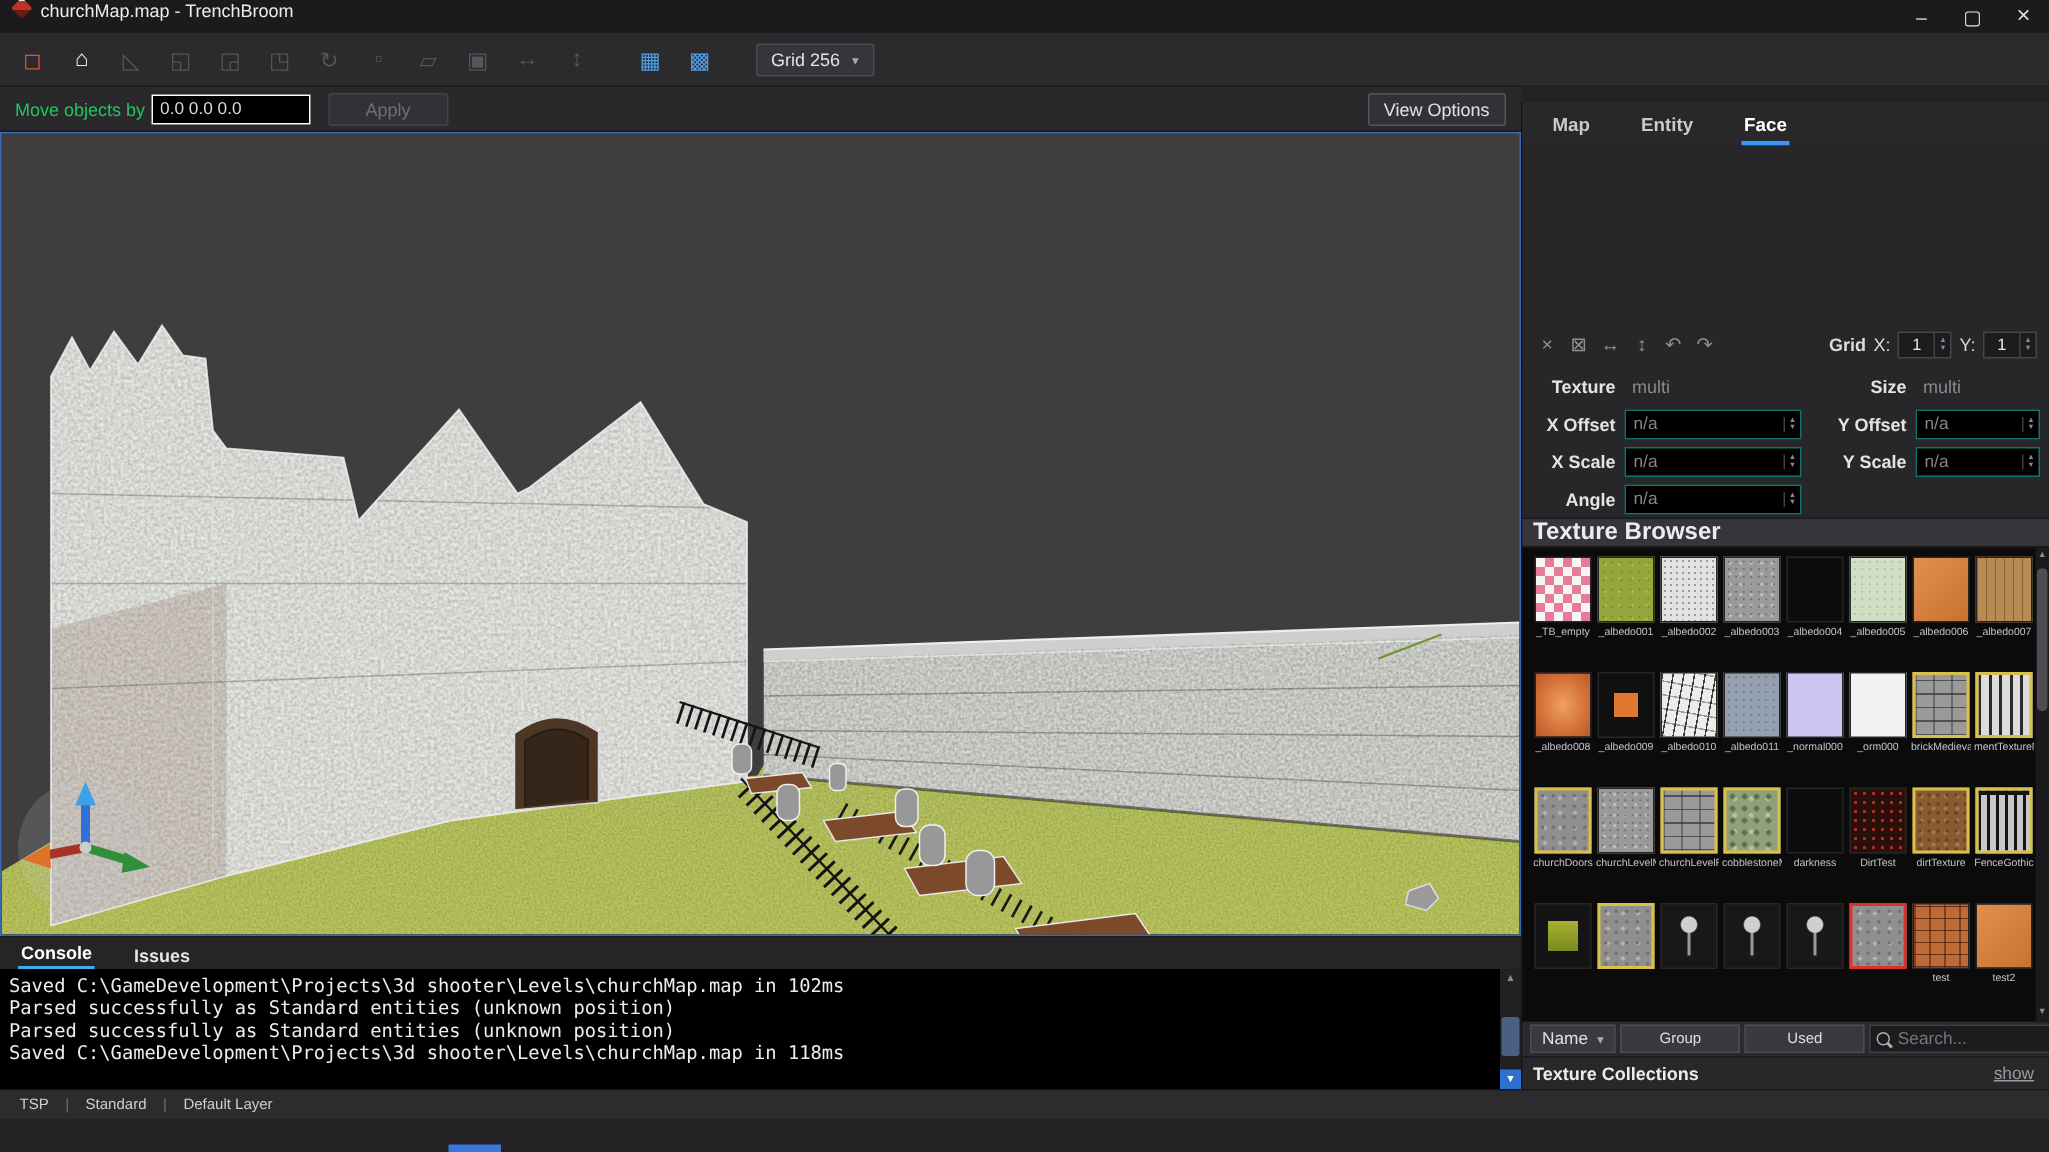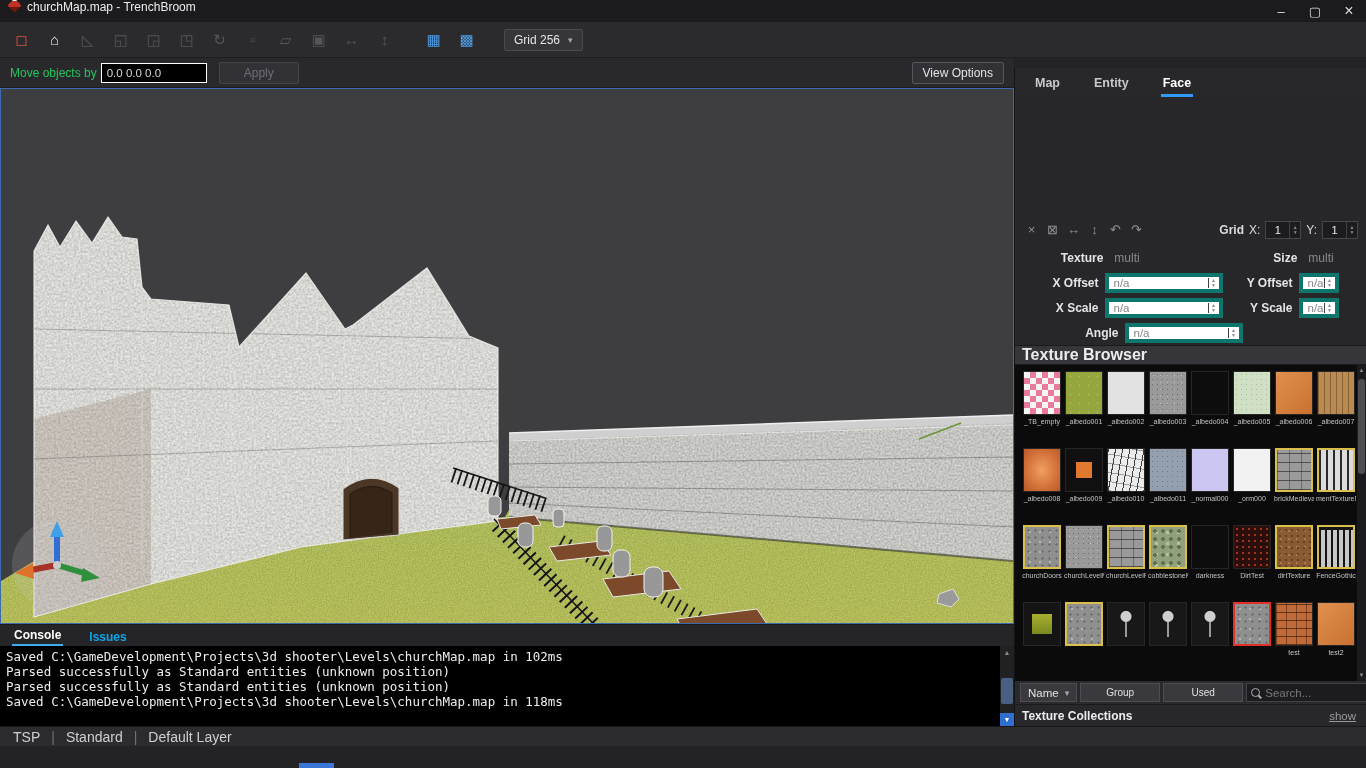--- a/index.html
+++ b/index.html
@@ -47,21 +47,21 @@
   .flex-spacer { flex:1; }
   .viewopt-btn { height:22px; padding:0 10px; background:#323236; border:1px solid #55555c;
     border-radius:2px; color:#e2e2e4; font-size:12px; }
 
   
   .viewport { height:536px; background:#3e3e40; border:1px solid #3a6ab0; position:relative; overflow:hidden; }
   .viewport svg { display:block; width:1012px; height:534px; }
 
   
   .console-tabs { height:22px; background:#252528; border-top:1px solid #1a1a1c; display:flex; align-items:flex-end; padding-left:12px; gap:24px; }
-  .ctab { font-size:12px; font-weight:bold; color:#0ea5e9; padding:3px 2px 2px 2px; }
+  .ctab { font-size:12px; font-weight:bold; color:#e5e5e5; padding:3px 2px 2px 2px; }
   .ctab.active { color:#ffffff; border-bottom:2px solid #3daee9; }
   .console-wrap { height:80px; background:#000000; position:relative; overflow:hidden; }
   #console-lines { padding:3px 18px 0 6px; }
   .console-line { font-family:"DejaVu Sans Mono",monospace; font-size:12.5px; line-height:15px; color:#ededed; white-space:pre; }
   .console-scroll { position:absolute; top:0; right:0; bottom:0; width:14px; background:#212124; }
   .cs-up { height:13px; text-align:center; line-height:13px; font-size:7px; color:#8a8a8e; }
   .cs-thumb { position:absolute; top:32px; left:1px; width:12px; height:26px; background:#4a5f82; border-radius:2px; }
   .cs-down { position:absolute; bottom:0; left:0; width:14px; height:13px; background:#2f6fd0; text-align:center; line-height:13px; font-size:7px; color:#ffffff; }
 
   
@@ -71,25 +71,25 @@
   .face-blank { height:123px; background:#27272a; }
   .face-iconrow { height:24px; display:flex; align-items:center; background:#27272a; padding:0 8px; }
   .ficon { color:#8f8f93; font-size:13px; width:17px; text-align:center; margin-right:4px; }
   .fgrid { margin-left:auto; display:flex; align-items:center; gap:5px; font-size:12px; color:#dcdcde; }
   .fgrid-bold { font-weight:bold; }
   .spinbox { display:flex; align-items:stretch; width:36px; height:18px; background:#1c1c1f; border:1px solid #46464c; }
   .spinbox .val { flex:1; display:flex; align-items:center; justify-content:center; font-size:11px; color:#ececec; }
   .spin-arrows { width:11px; border-left:1px solid #404046; display:flex; flex-direction:column; align-items:center; justify-content:center; color:#8a8a8e; }
   .spin-arrows i { font-style:normal; font-size:5px; line-height:5px; }
 
-  .attr-rows { background:#27272a; padding:7px 6px 2px 4px; display:flex; flex-direction:column; gap:5px;align-items:center; }
+  .attr-rows { background:#27272a; padding:7px 6px 2px 4px; display:flex; flex-direction:column; gap:5px; }
   .attr-row { display:grid; grid-template-columns:58px 118px 64px 1fr; column-gap:6px; align-items:center; height:20px; }
   .attr-label { font-weight:bold; font-size:12px; color:#e4e4e6; text-align:right; }
   .attr-text { font-size:12px; color:#8a8a8e; padding-left:5px; }
-  .spin-input { height:20px; display:flex; align-items:center; background:#ffffff; border:4px solid #0f766e; padding-left:5px; }
+  .spin-input { height:20px; display:flex; align-items:center; background:#000000; border:1px solid #0f766e; padding-left:5px; }
   .spin-input .val { flex:1; font-size:11.5px; color:#85858a; }
 
   .tb-header { height:20px; background:#35353a; border-top:1px solid #1a1a1c; border-bottom:1px solid #1a1a1c;
     display:flex; align-items:center; padding-left:7px; font-weight:bold; font-size:16px; color:#ececee; }
   .tb-browser { height:322px; position:relative; background:#0b0b0b; overflow:hidden; }
   #tex-grid { position:absolute; inset:0; padding:6px 12px 0 7px; display:grid; grid-template-columns:repeat(8,40px);
     grid-auto-rows:77px; column-gap:2px; }
   .tex-cell { width:40px; display:flex; flex-direction:column; align-items:center; }
   .tex { width:38px; height:44px; border:1px solid #262626; }
   .tex.sel-used { border:2px solid #d8c04a; }
@@ -133,21 +133,21 @@
   .mag-icon { width:9px; height:9px; border:1.5px solid #b0b0b4; border-radius:50%; position:relative; margin-right:5px; flex:none; }
   .mag-icon::after { content:""; position:absolute; width:4px; height:1.5px; background:#b0b0b4; right:-3px; bottom:-1px; transform:rotate(45deg); }
   .search-box input { flex:1; background:transparent; border:none; outline:none; color:#c2c2c6; font-size:11.5px; font-family:"Liberation Sans",sans-serif; }
   .search-box input::placeholder { color:#77777c; }
 
   .tb-collections { height:22px; background:#28282b; border-top:1px solid #1a1a1c; display:flex; align-items:center; padding:0 10px 0 7px; }
   .tbc-title { font-weight:bold; font-size:12px; color:#ececee; }
   .tbc-show { margin-left:auto; font-size:11.5px; color:#9a9a9e;text-decoration:underline; }
 
   
-  .statusbar { height:20px; background:#2c2c2f; border-top:1px solid #18181a; display:flex; align-items:center; padding-left:13px; font-size:14px; color:#cfcfd2; }
+  .statusbar { height:20px; background:#2c2c2f; border-top:1px solid #18181a; display:flex; align-items:center; padding-left:13px; font-size:10px; color:#cfcfd2; }
   .status-sep { color:#6f6f74; margin:0 11px; }
   .taskbar-peek { position:absolute; left:299px; bottom:0; width:35px; height:5px; background:#3a77d8; }
 </style>
 </head>
 <body>
 
 <div id="app">
 
   <header class="titlebar">
     <span class="app-logo"></span>

